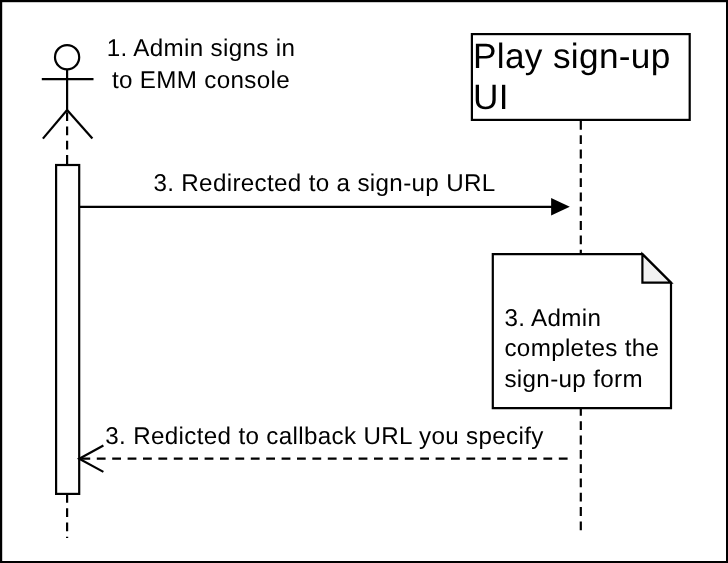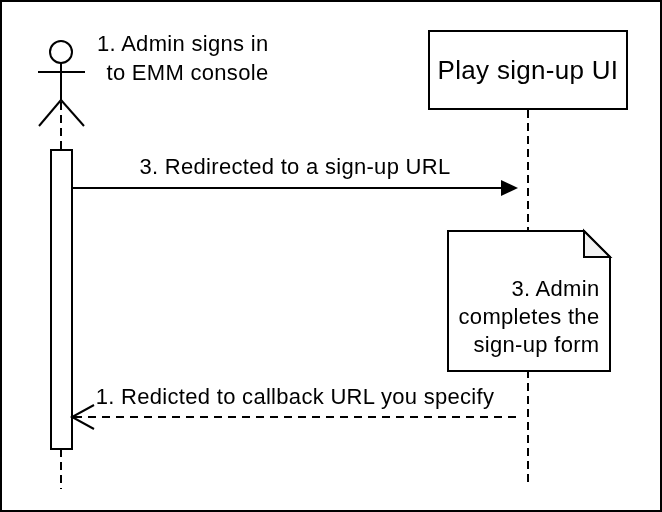--- a/index.html
+++ b/index.html
@@ -20,45 +20,45 @@
   .label {
     position: absolute;
     font-size: 22px;
     letter-spacing: 0.3px;
     line-height: 29px;
     white-space: pre-line;
     color: #000000;
   }
   .actor-label {
     left: 97px; top: 29px;
-    text-align: right;
+    text-align: center;
   }
   .msg-label {
     left: 72px; width: 446px;
     text-align: center;
     white-space: nowrap;
   }
   .msg2-label { top: 152px; }
   .msg4-label { top: 382px; }
   .participant-box {
     position: absolute;
     left: 428px; top: 30px;
     width: 200px; height: 80px;
     box-sizing: border-box;
     border: 2px solid #000000;
     background: #ffffff;
     display: flex; align-items: center; justify-content: center;
-    font-size: 26px;
+    font-size: 32px;
     letter-spacing: 0.3px;
   }
   .note-label {
     left: 450px; top: 233px;
     width: 158px; height: 167px;
     display: flex; align-items: center; justify-content: center;
-    text-align: right;
+    text-align: left;
     line-height: 28px;
   }
 </style>
 </head>
 <body>
 
 <div class="canvas">
 
   <svg class="layer" viewBox="0 0 662 512">
 
@@ -100,15 +100,15 @@
   <div class="participant-box">
     <span>Play sign-up UI</span>
   </div>
 
   <div class="label msg-label msg2-label">3. Redirected to a sign-up URL</div>
 
   <div class="label note-label">3. Admin
 completes the
 sign-up form</div>
 
-  <div class="label msg-label msg4-label">1. Redicted to callback URL you specify</div>
+  <div class="label msg-label msg4-label">3. Redicted to callback URL you specify</div>
 
 </div>
 
 </body></html>

